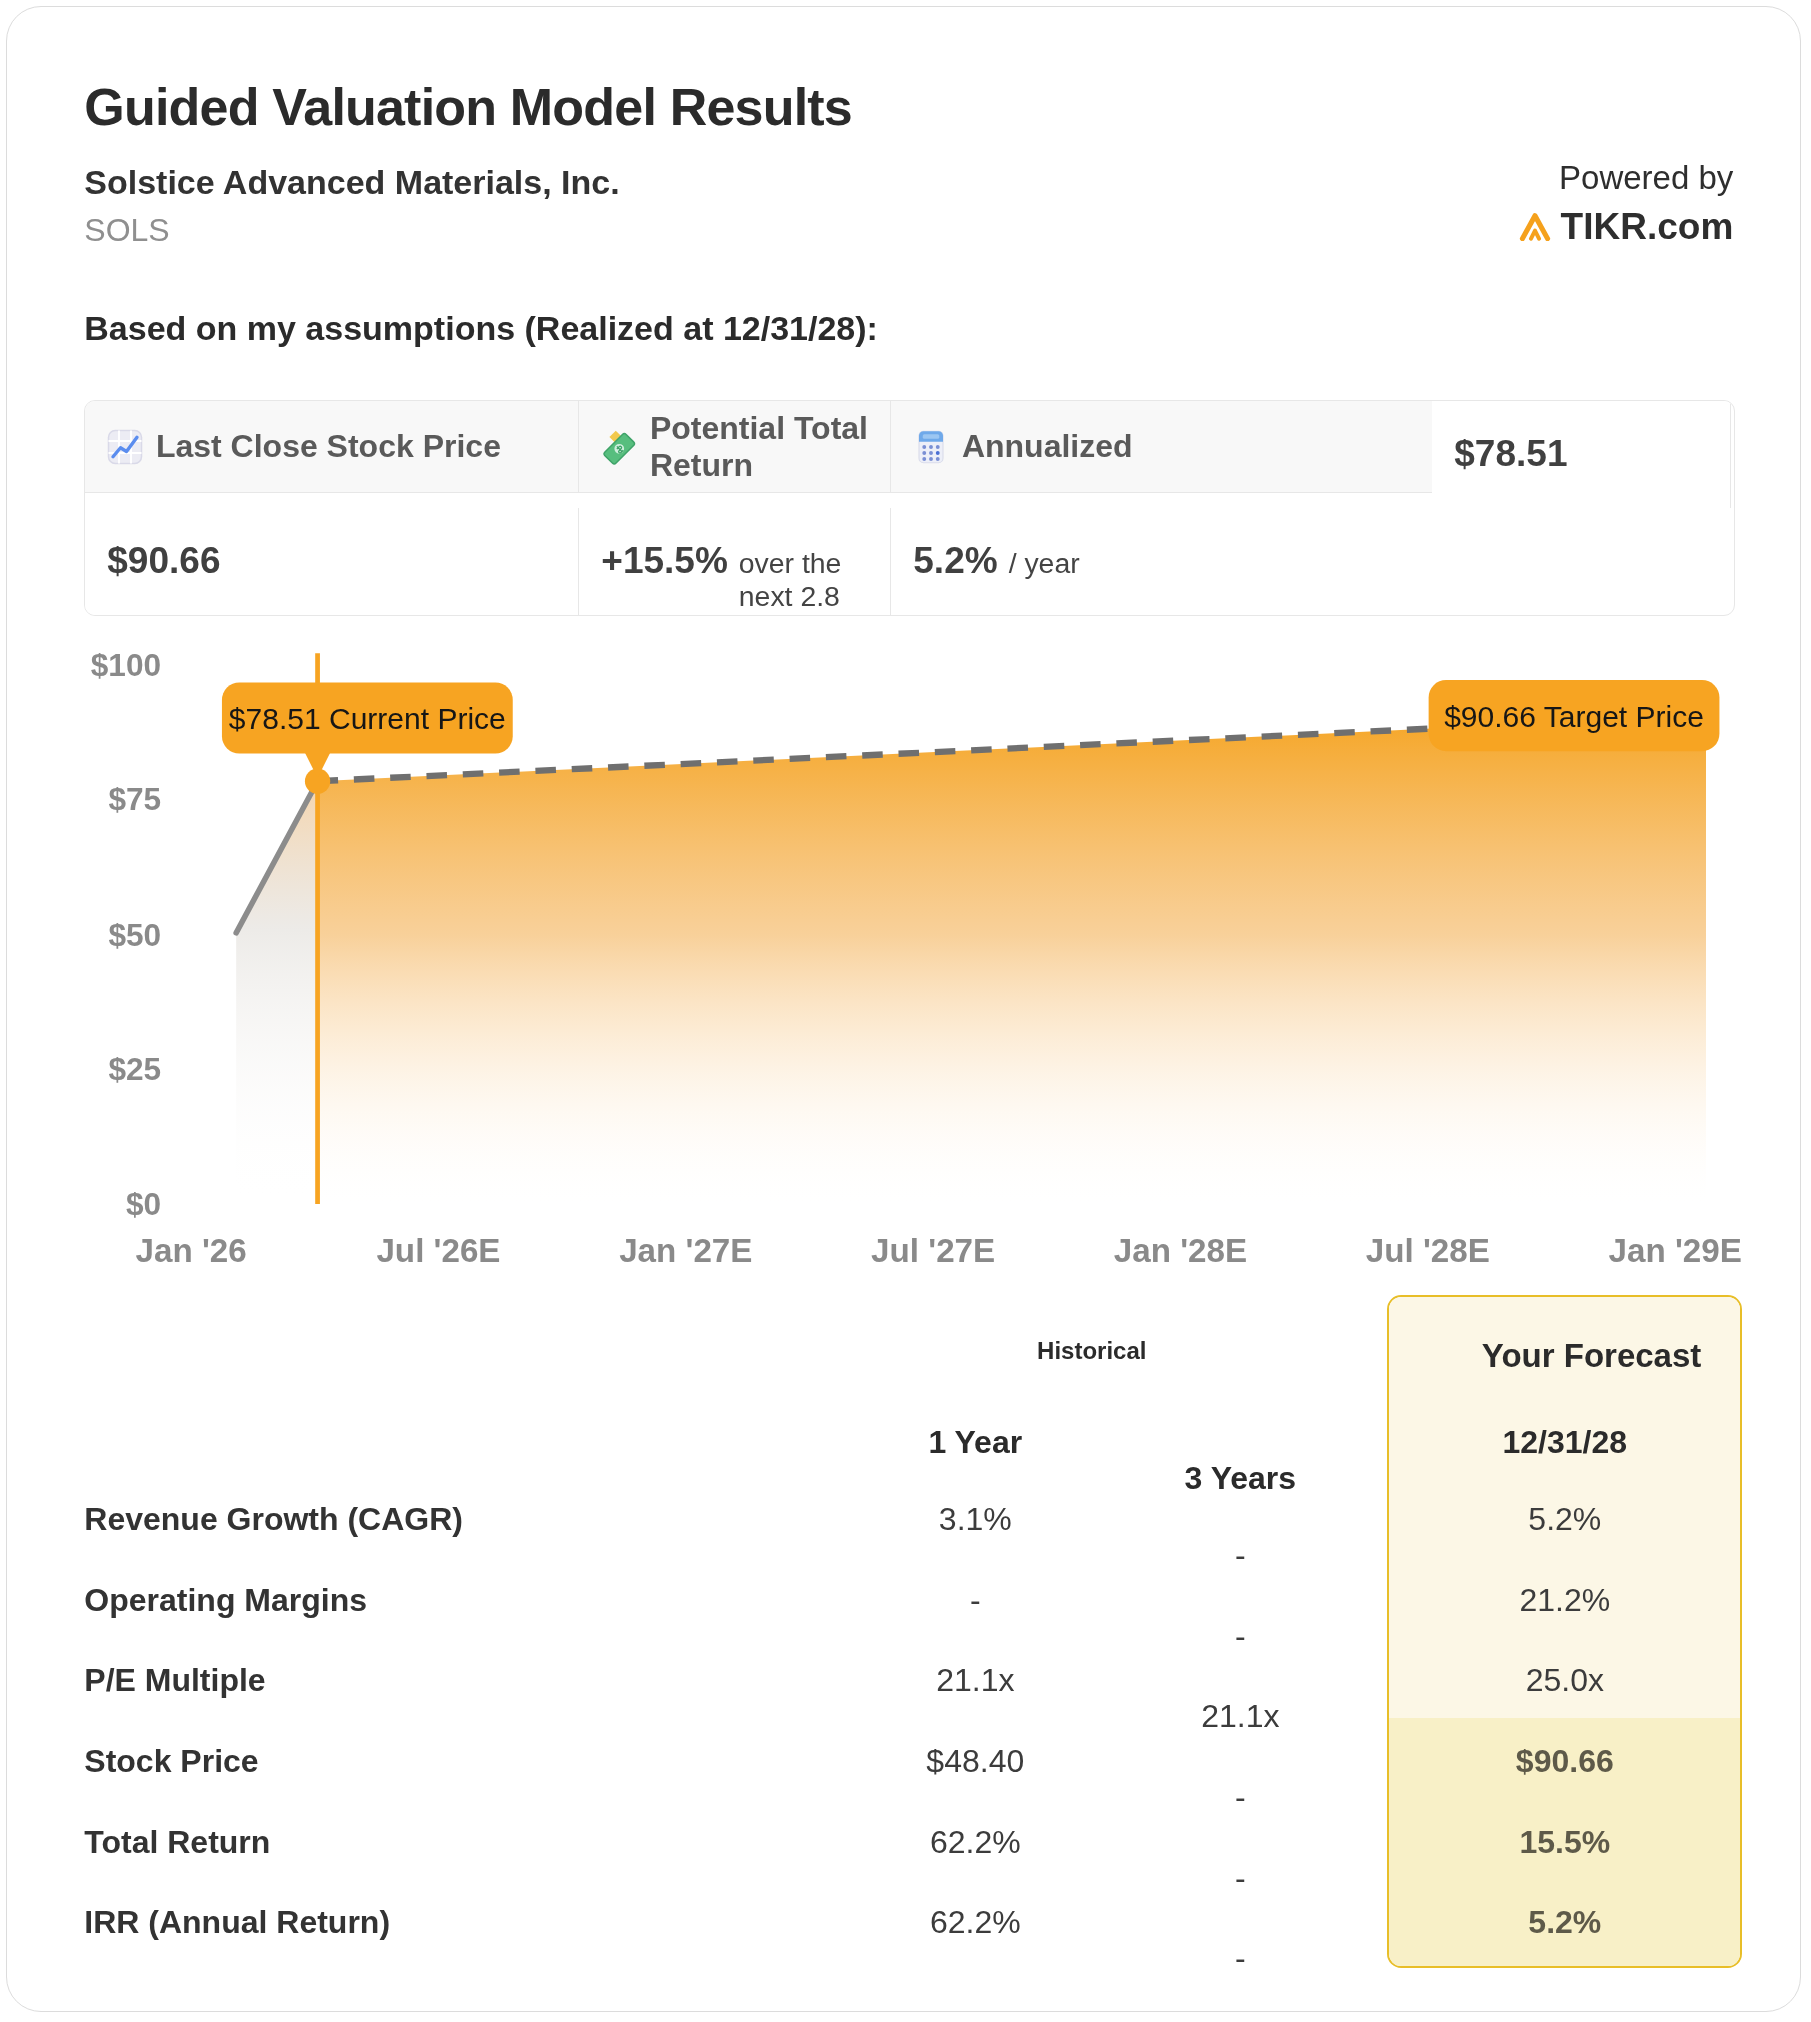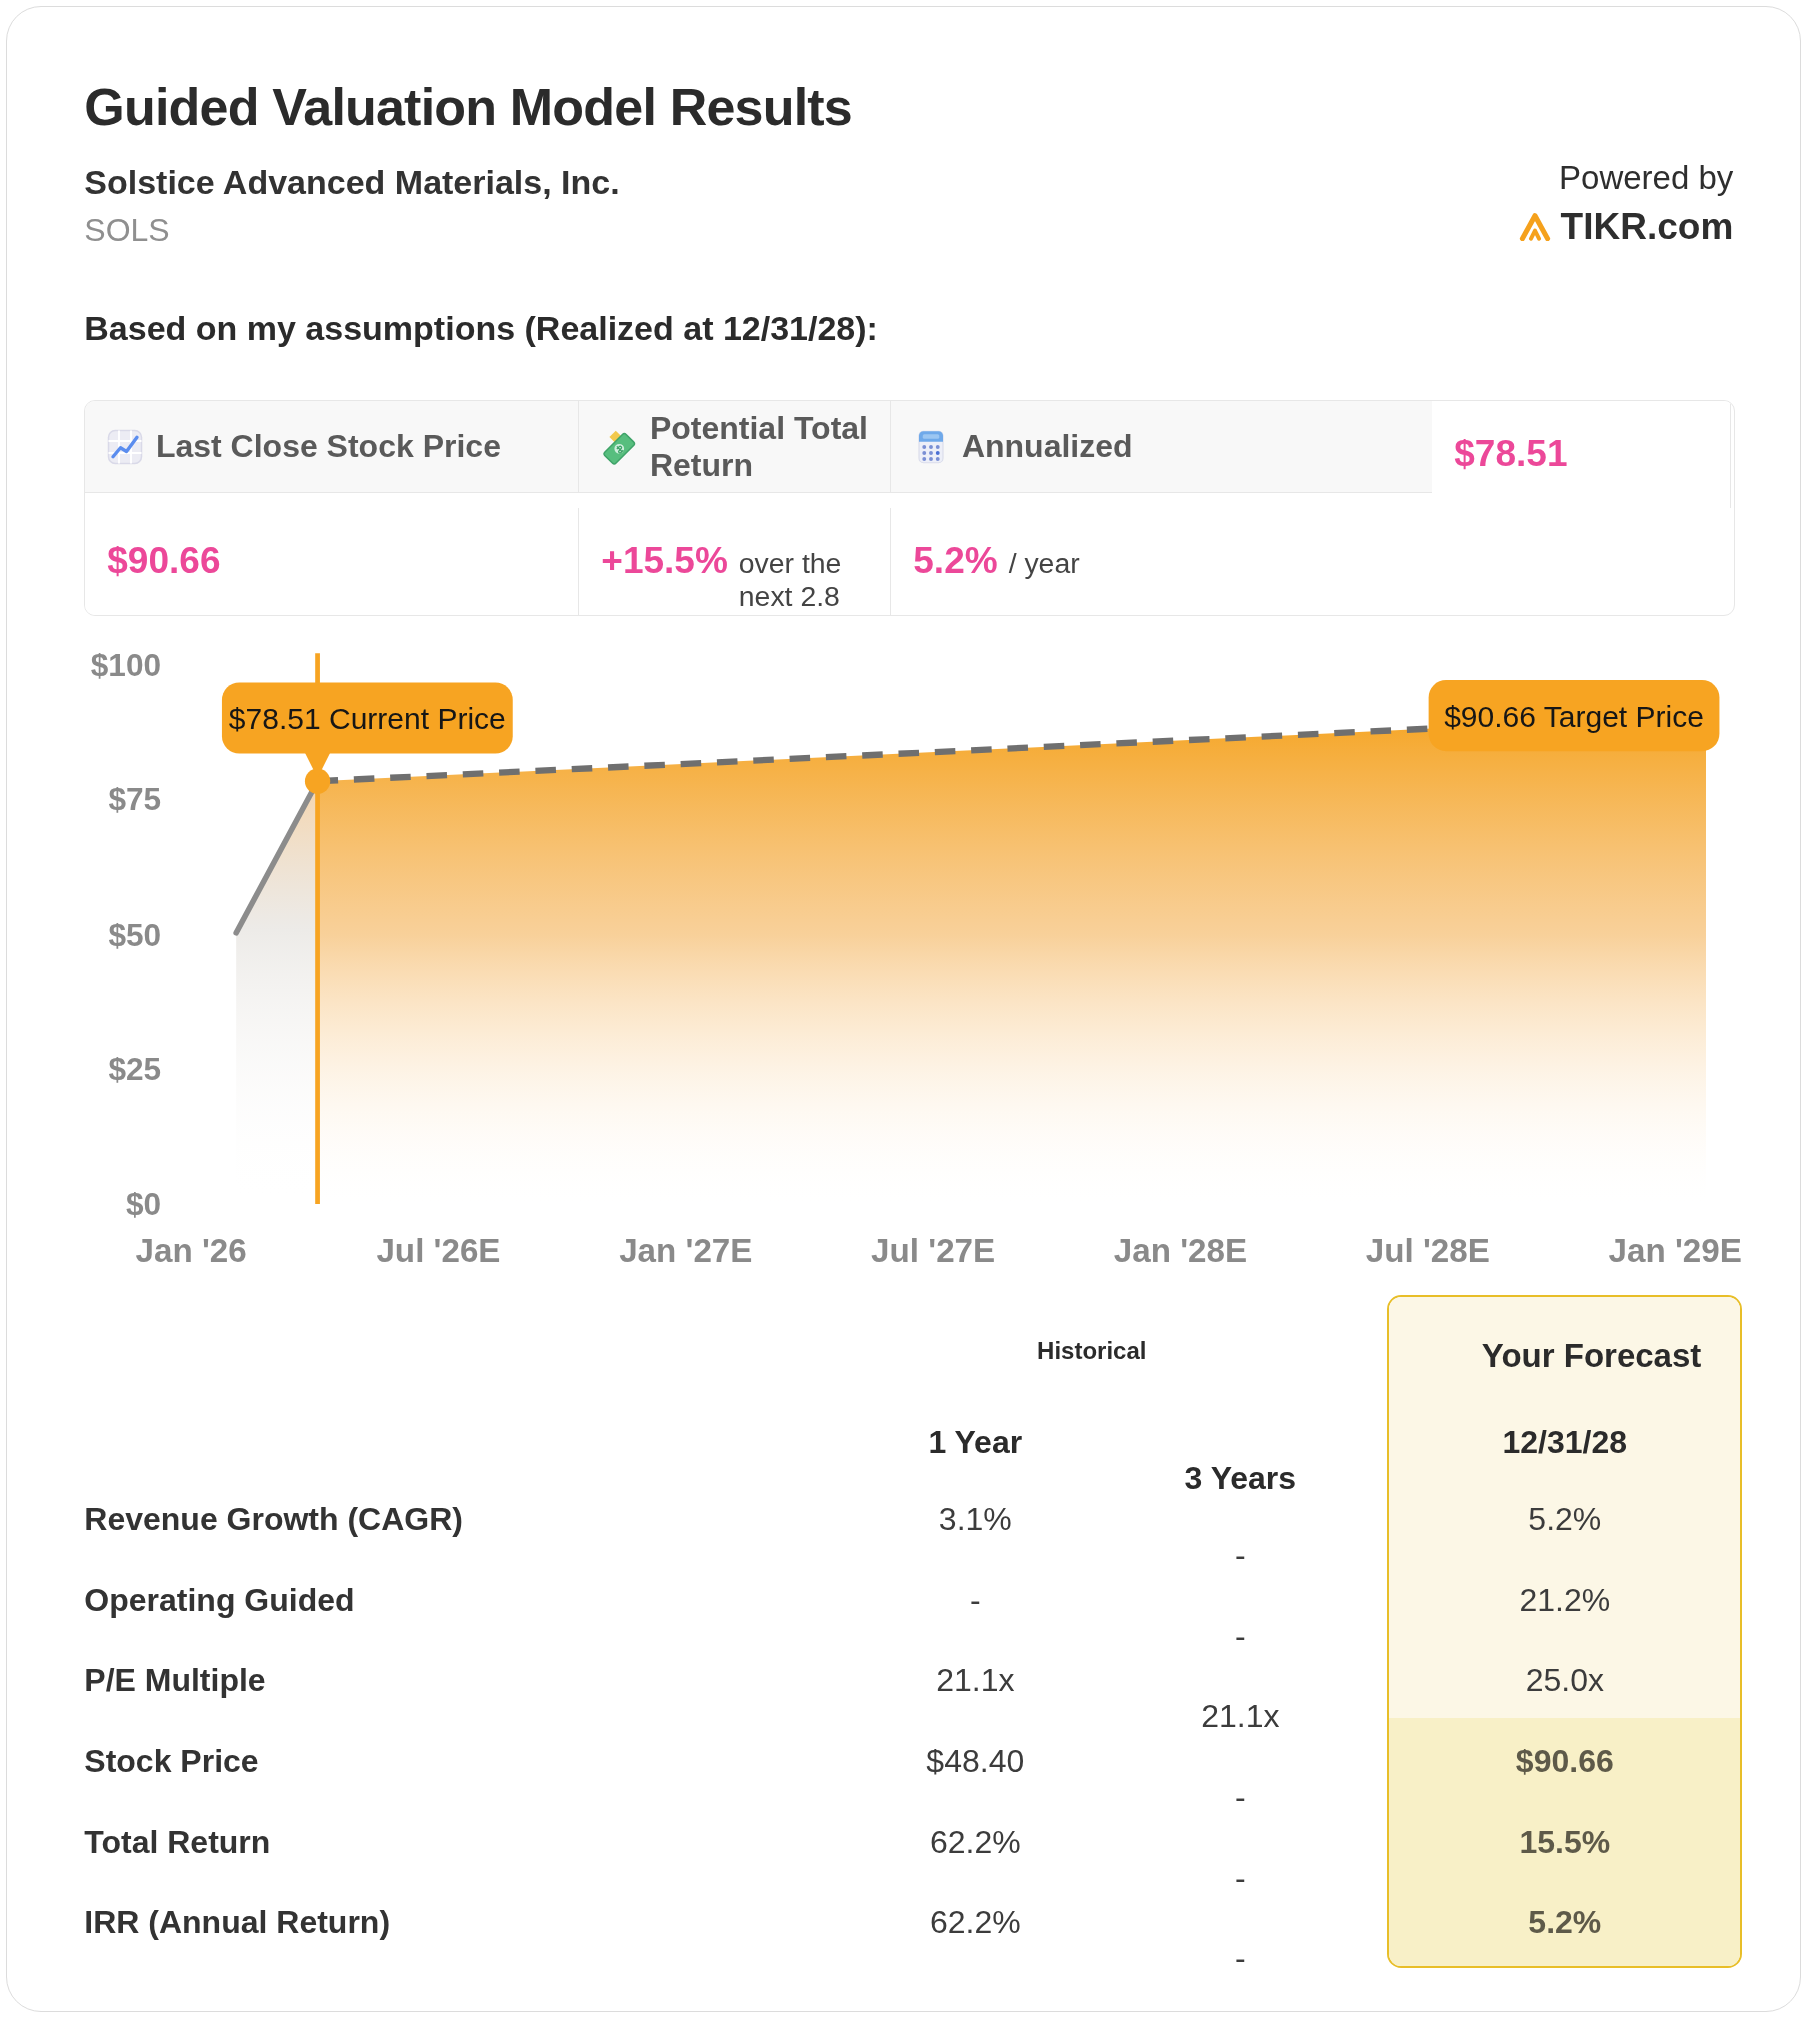--- a/index.html
+++ b/index.html
@@ -15,21 +15,21 @@
   .brandrow{right:67px;top:199px;display:flex;align-items:center;gap:9.5px;}
   .brand{font-size:37px;font-weight:bold;color:#2e2e2e;}
   .assump{left:77px;top:302px;font-size:34px;font-weight:bold;color:#2b2b2b;}
 
   
   .stats{left:77px;top:393px;width:1649px;border:1.6px solid #e7e7e7;border-radius:11px;overflow:hidden;display:grid;grid-template-columns:494px 312px 541px 299px;background:#fff;}
   .stat-h{background:#f8f8f8;border-bottom:1.6px solid #e7e7e7;height:92px;display:flex;align-items:center;padding-left:22px;gap:12.6px;box-sizing:border-box;}
   .stat-v{height:107px;display:flex;align-items:baseline;padding-left:22px;padding-top:32px;gap:11px;box-sizing:border-box;background:#fff;}
   .bR{border-right:1.6px solid #e7e7e7;}
   .stat-label{font-size:32px;font-weight:bold;color:#5a5a5a;}
-  .stat-value{font-size:37px;font-weight:bold;color:#ec4899;}
+  .stat-value{font-size:37px;font-weight:bold;color:#404040;}
   .stat-suffix{font-size:28.4px;color:#444;}
   .icon{width:36px;height:36px;flex:0 0 auto;display:inline-block;}
 
   
   .chart-svg{left:0;top:624px;}
 
   
   .fc-box{left:1380px;top:1288px;width:355px;height:673px;border:2.4px solid #e8be28;border-radius:14.2px;overflow:hidden;box-sizing:border-box;display:flex;flex-direction:column;}
   .fc-top{height:421px;background:#fcf7e6;}
   .fc-bottom{flex:1;background:#f8f0c7;}
@@ -188,21 +188,21 @@
   <div class="abs grp-fc">Your Forecast</div>
   <div class="abs colhdr c1">1 Year</div>
   <div class="abs colhdr c2">3 Years</div>
   <div class="abs colhdr c3">12/31/28</div>
 
   <div class="abs row-label" style="top:1493px">Revenue Growth (CAGR)</div>
   <div class="abs cell c1" style="top:1493px">3.1%</div>
   <div class="abs cell c2" style="top:1493px">-</div>
   <div class="abs cell c3" style="top:1493px">5.2%</div>
 
-  <div class="abs row-label" style="top:1574px">Operating Guided</div>
+  <div class="abs row-label" style="top:1574px">Operating Margins</div>
   <div class="abs cell c1" style="top:1574px">-</div>
   <div class="abs cell c2" style="top:1574px">-</div>
   <div class="abs cell c3" style="top:1574px">21.2%</div>
 
   <div class="abs row-label" style="top:1654px">P/E Multiple</div>
   <div class="abs cell c1" style="top:1654px">21.1x</div>
   <div class="abs cell c2" style="top:1654px">21.1x</div>
   <div class="abs cell c3" style="top:1654px">25.0x</div>
 
   <div class="abs row-label" style="top:1735px">Stock Price</div>

